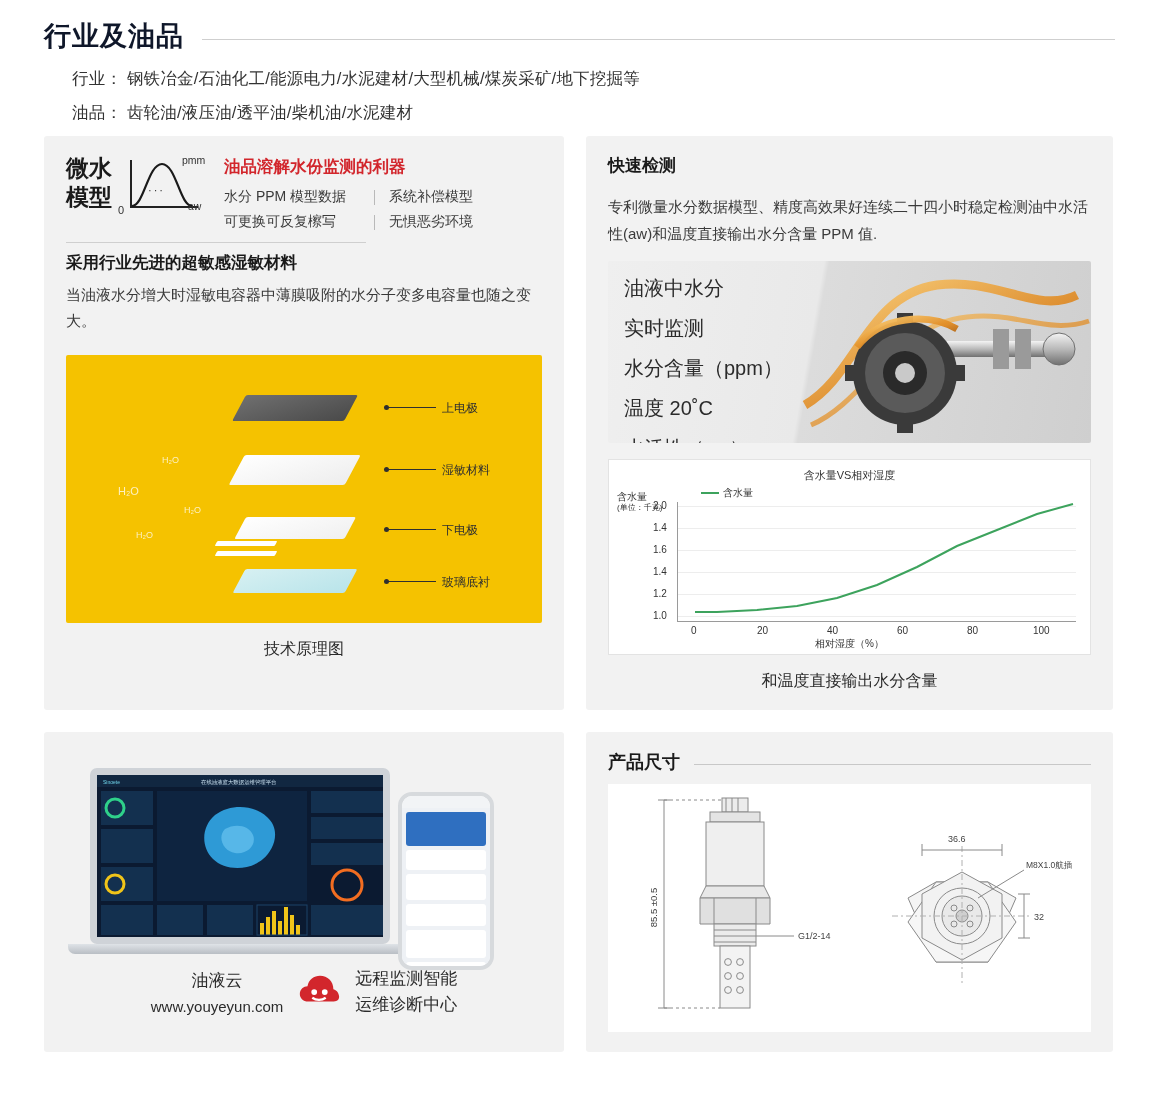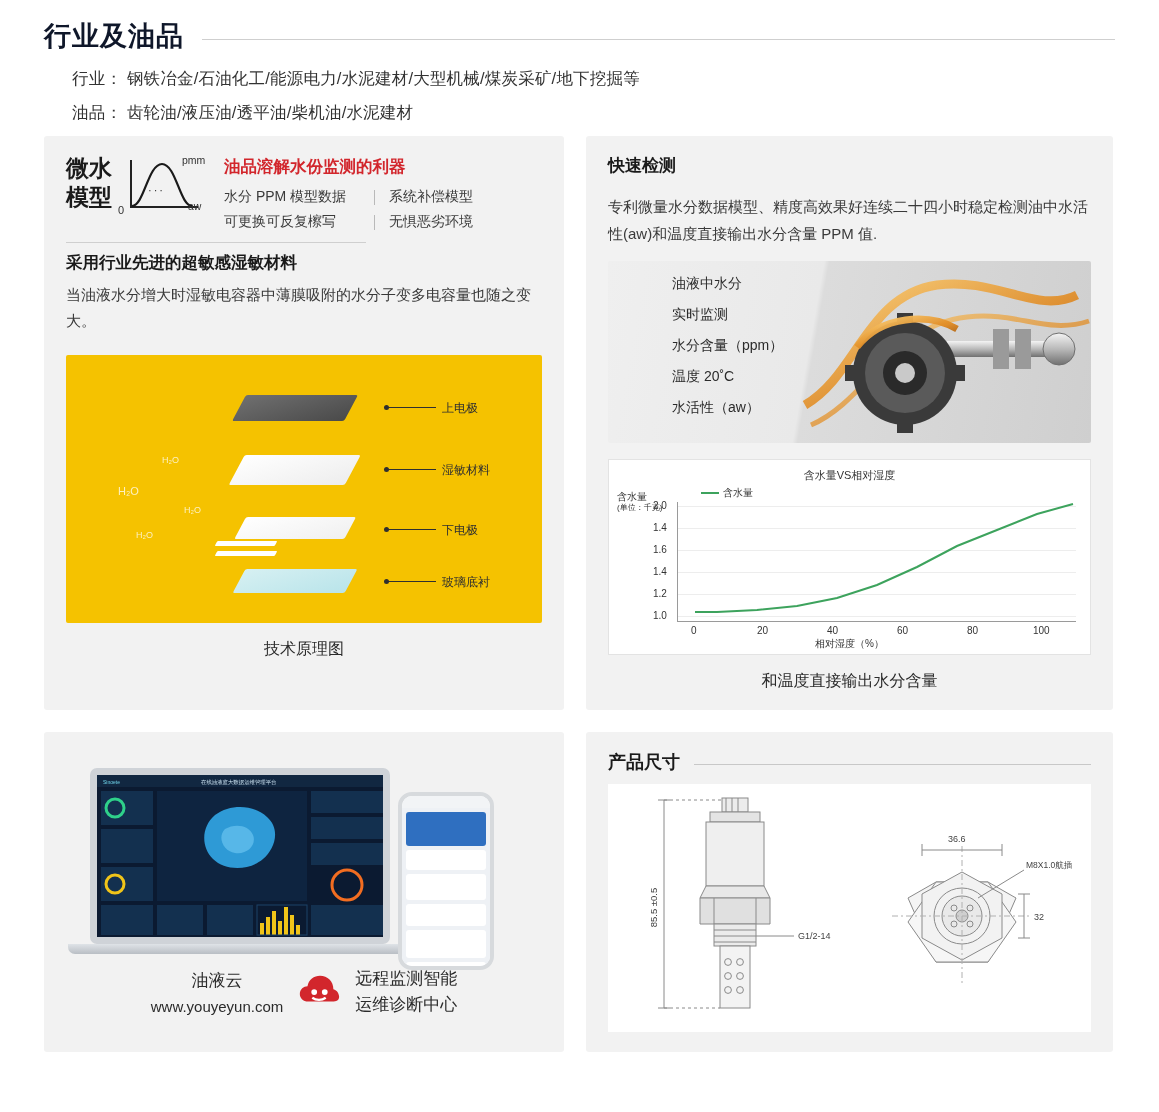--- a/index.html
+++ b/index.html
@@ -104,21 +104,21 @@
   
   .rc-pad { padding: 18px 22px 0 22px; }
   .rc-title { font-size: 17px; font-weight: bold; color: #1a1a1a; margin-bottom: 16px; }
   .rc-text { font-size: 15px; color: #3a3a3a; line-height: 1.8; }
 
   .photo-box {
     margin: 14px 22px 0 22px; height: 182px; position: relative;
     background: linear-gradient(100deg,#efefef 0%, #e9e9e9 42%, #dcdcdc 43%, #cfcfcf 100%);
     overflow: hidden; border-radius: 2px;
   }
-  .photo-list { position: absolute; left: 16px; top: 14px; font-size: 14px; color: #2b2b2b; margin-left: 48px; }
+  .photo-list { position: absolute; left: 16px; top: 14px; font-size: 20px; color: #2b2b2b; }
   .photo-list div { margin-bottom: 13px; }
   .gear-art { position: absolute; right: -6px; top: -6px; width: 300px; height: 196px; }
 
   .chart-box {
     margin: 16px 22px 0 22px; height: 196px; background: #fff; border: 1px solid #e3e3e3; position: relative;
   }
   .chart-title { text-align: center; font-size: 11px; color: #333; padding-top: 8px; }
   .chart-legend { position: absolute; left: 92px; top: 26px; font-size: 10px; color: #333; display: flex; align-items: center; gap: 4px; }
   .chart-legend .ln { width: 18px; height: 2px; background: #3da35d; display: inline-block; }
   .yaxis-label { position: absolute; left: 8px; top: 30px; font-size: 10px; color: #333; line-height: 1.3; }

